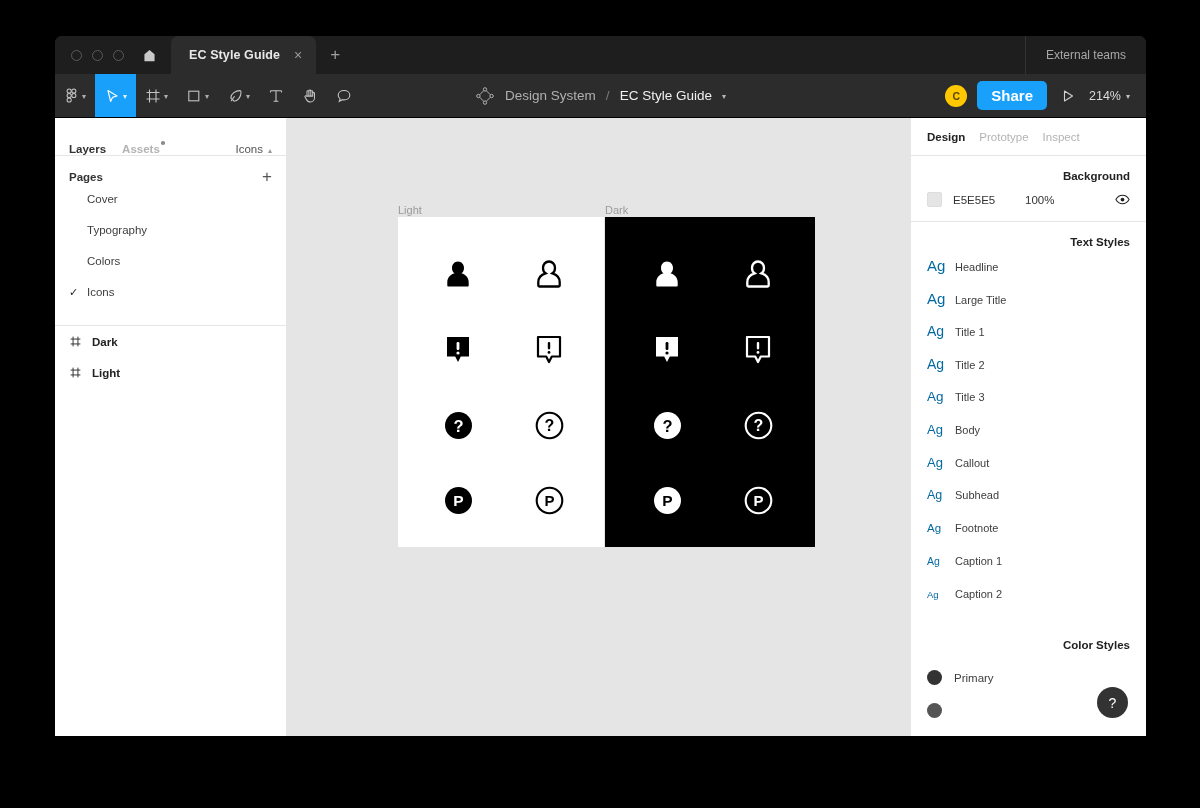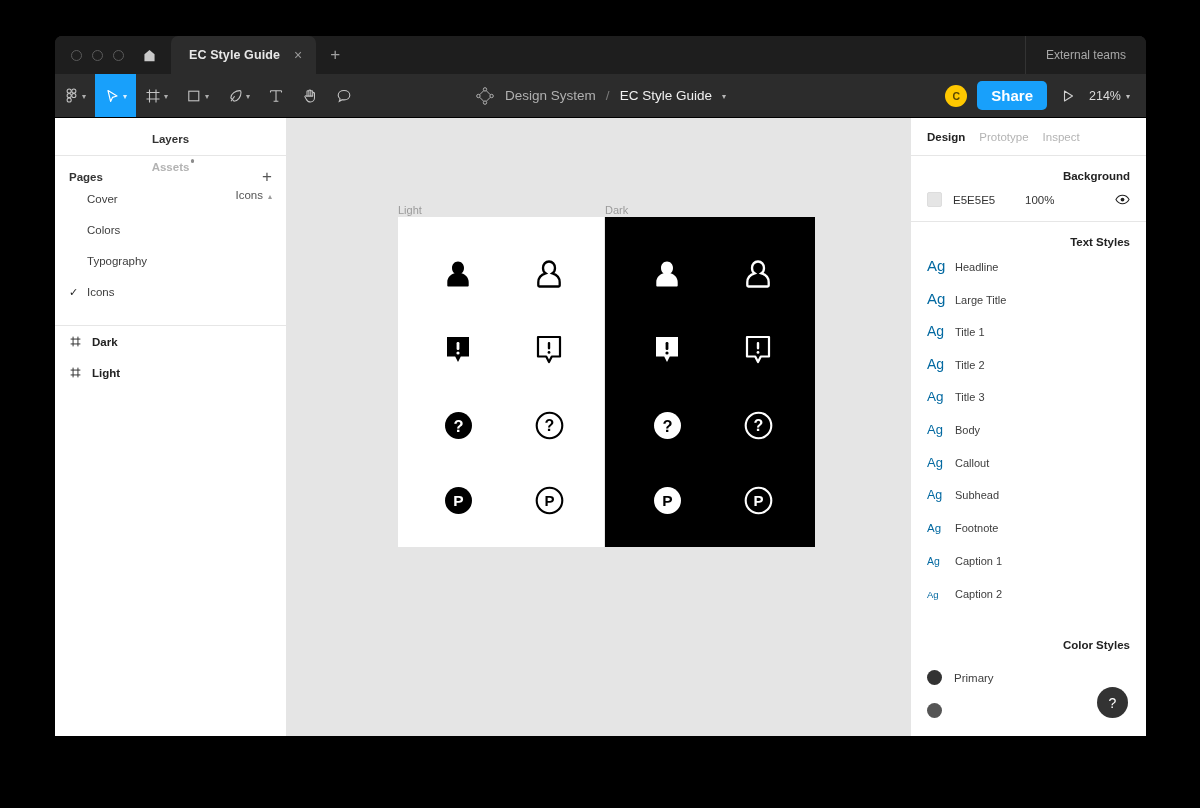--- a/index.html
+++ b/index.html
@@ -70,22 +70,22 @@
 
   
   .workspace { flex:1; display:flex; min-height:0; background:#e5e5e5; }
 
   
   .left-panel {
     width:232px; flex:0 0 232px; background:#fff; display:flex; flex-direction:column;
     border-right:1px solid #e5e5e5;
   }
   .lp-tabs {
-    height:38px; display:flex; align-items:center; padding:15px 14px;
-    border-bottom:1px solid #e6e6e6; gap:16px; font-size:11.5px;flex-direction:column;
+    height:38px; display:flex; align-items:flex-end; padding:0 14px;
+    border-bottom:1px solid #e6e6e6; gap:16px; font-size:11.5px;
   }
   .lp-tab { font-weight:bold; color:#333; }
   .lp-tab.dim { color:#b3b3b3; position:relative; }
   .dot { position:absolute; top:-2px; right:-5px; width:3.5px; height:3.5px; border-radius:50%; background:#8c8c8c;}
   .lp-sel { margin-left:auto; display:flex; align-items:center; gap:5px; color:#555; font-weight:normal; }
   .pages-hdr {
     display:flex; align-items:center; padding:12px 14px 8px;
     font-size:11.5px; font-weight:bold; color:#333;
   }
   .plus { margin-left:auto; font-size:17px; color:#555; font-weight:300; line-height:1; }
@@ -273,25 +273,25 @@
         <span>Pages</span>
         <span class="plus">+</span>
       </div>
 
       <div class="page-row">
         <span class="page-check"></span>
         <span>Cover</span>
       </div>
       <div class="page-row">
         <span class="page-check"></span>
-        <span>Colors</span>
+        <span>Typography</span>
       </div>
       <div class="page-row">
         <span class="page-check"></span>
-        <span>Typography</span>
+        <span>Colors</span>
       </div>
       <div class="page-row">
         <span class="page-check">✓</span>
         <span>Icons</span>
       </div>
 
       <div class="lp-div"></div>
 
       <div class="layer-row">
         <svg width="13" height="13" viewBox="0 0 16 16" stroke="#333" stroke-width="1.2">

